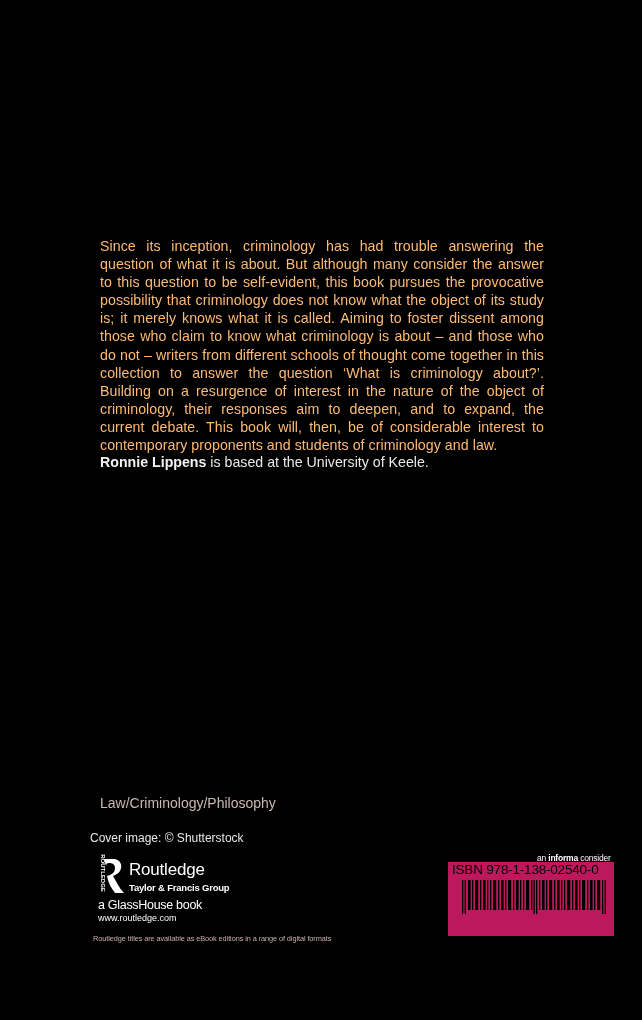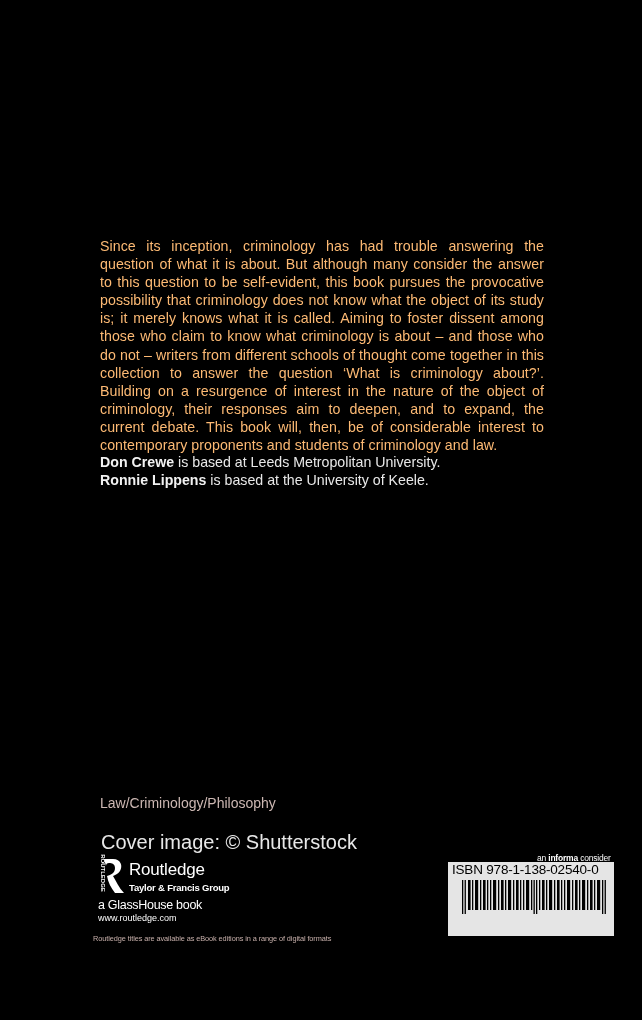--- a/index.html
+++ b/index.html
@@ -15,21 +15,21 @@
     .blurb p { margin: 0; }
     .authors {
       position: absolute; left: 100px; top: 453px; width: 460px;
       font-size: 14.2px; line-height: 18.1px; color: #e8e8e8;
     }
     .authors b { font-weight: bold; color: #f2f2f2; }
     .subject {
       position: absolute; left: 100px; top: 795px; font-size: 14px; color: #cdb8b3;
     }
     .cover-credit {
-      position: absolute; left: 101px; top: 831px; font-size: 20px; color: #e8e8e8;
+      position: absolute; left: 90px; top: 831px; font-size: 12px; color: #e8e8e8;
     }
     .logo-block { position: absolute; left: 95px; top: 858px; }
     .logo-mark {
       position: absolute; left: 0; top: 0; width: 30px; height: 36px;
     }
     .logo-vertical {
       position: absolute; left: -11px; top: 12px; transform: rotate(90deg);
       font-size: 6px; font-weight: bold; color: #fff; letter-spacing: 0px; white-space: nowrap;
     }
     .logo-name {
@@ -50,41 +50,40 @@
     .ebook-note {
       position: absolute; left: 93px; top: 934px; font-size: 8px; color: #c9b1ac; white-space: nowrap;
       letter-spacing: -0.1px; transform: scaleX(0.92); transform-origin: left center;
     }
     .informa {
       position: absolute; left: 537px; top: 853px; font-size: 8.5px; color: #fff; white-space: nowrap;
       letter-spacing: -0.2px;
     }
     .informa b { font-weight: bold; }
     .barcode-box {
-      position: absolute; left: 448px; top: 862px; width: 166px; height: 74px; background: #e5e5e5;
+      position: absolute; left: 448px; top: 862px; width: 166px; height: 74px; background: #be185d;
     }
     .isbn-label {
       position: absolute; left: 4px; top: 0px; font-size: 13.5px; color: #000; white-space: nowrap;
       letter-spacing: -0.2px;
     }
     .bars { position: absolute; left: 14px; top: 18px; width: 146px; height: 34px; }
     .bar-digits {
       position: absolute; left: 2px; top: 49px; font-size: 20px; color: #000; white-space: nowrap;
       letter-spacing: 0.3px;
     }
   </style>
 </head>
 <body>
 
 <div class="blurb">
   <p>Since its inception, criminology has had trouble answering the question of what it is about. But although many consider the answer to this question to be self-evident, this book pursues the provocative possibility that criminology does not know what the object of its study is; it merely knows what it is called. Aiming to foster dissent among those who claim to know what criminology is about – and those who do not – writers from different schools of thought come together in this collection to answer the question ‘What is criminology about?’. Building on a resurgence of interest in the nature of the object of criminology, their responses aim to deepen, and to expand, the current debate. This book will, then, be of considerable interest to contemporary proponents and students of criminology and law.</p>
 </div>
 
 <div class="authors">
-  <div><b>Don Crewe</b><span> is based at Leeds Metropolitan University.</span></div>
   <div><b>Ronnie Lippens</b><span> is based at the University of Keele.</span></div>
 </div>
 
 <div class="subject">Law/Criminology/Philosophy</div>
 <div class="cover-credit">Cover image: © Shutterstock</div>
 
 <div class="logo-block">
   <svg class="logo-mark" viewBox="0 0 30 36">
     <path d="M9 1 H18 C26 1 28 8 25 13 C23 16 20 17 18 18 C21 23 24 30 29 35 H20 C16 30 13 24 12 18 C16 17 20 15 20 10 C20 6 17 5 14 5 C12 5 11 6 11 8 L9 1 Z" fill="#fff"></path>
   </svg>

